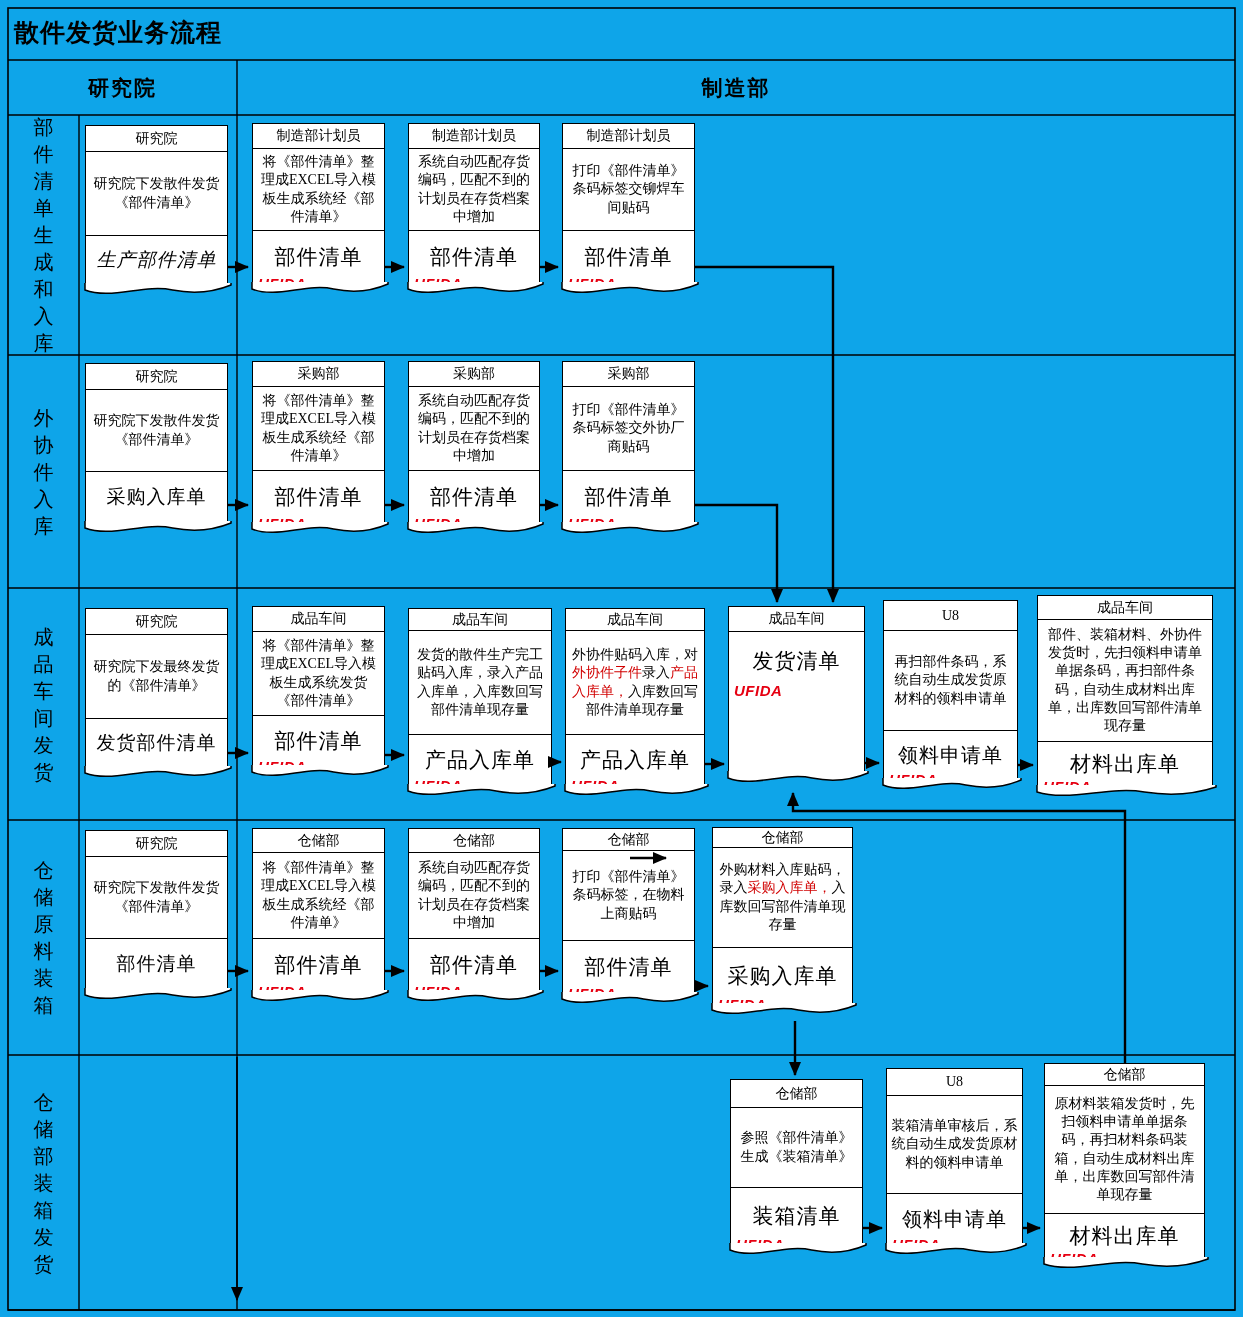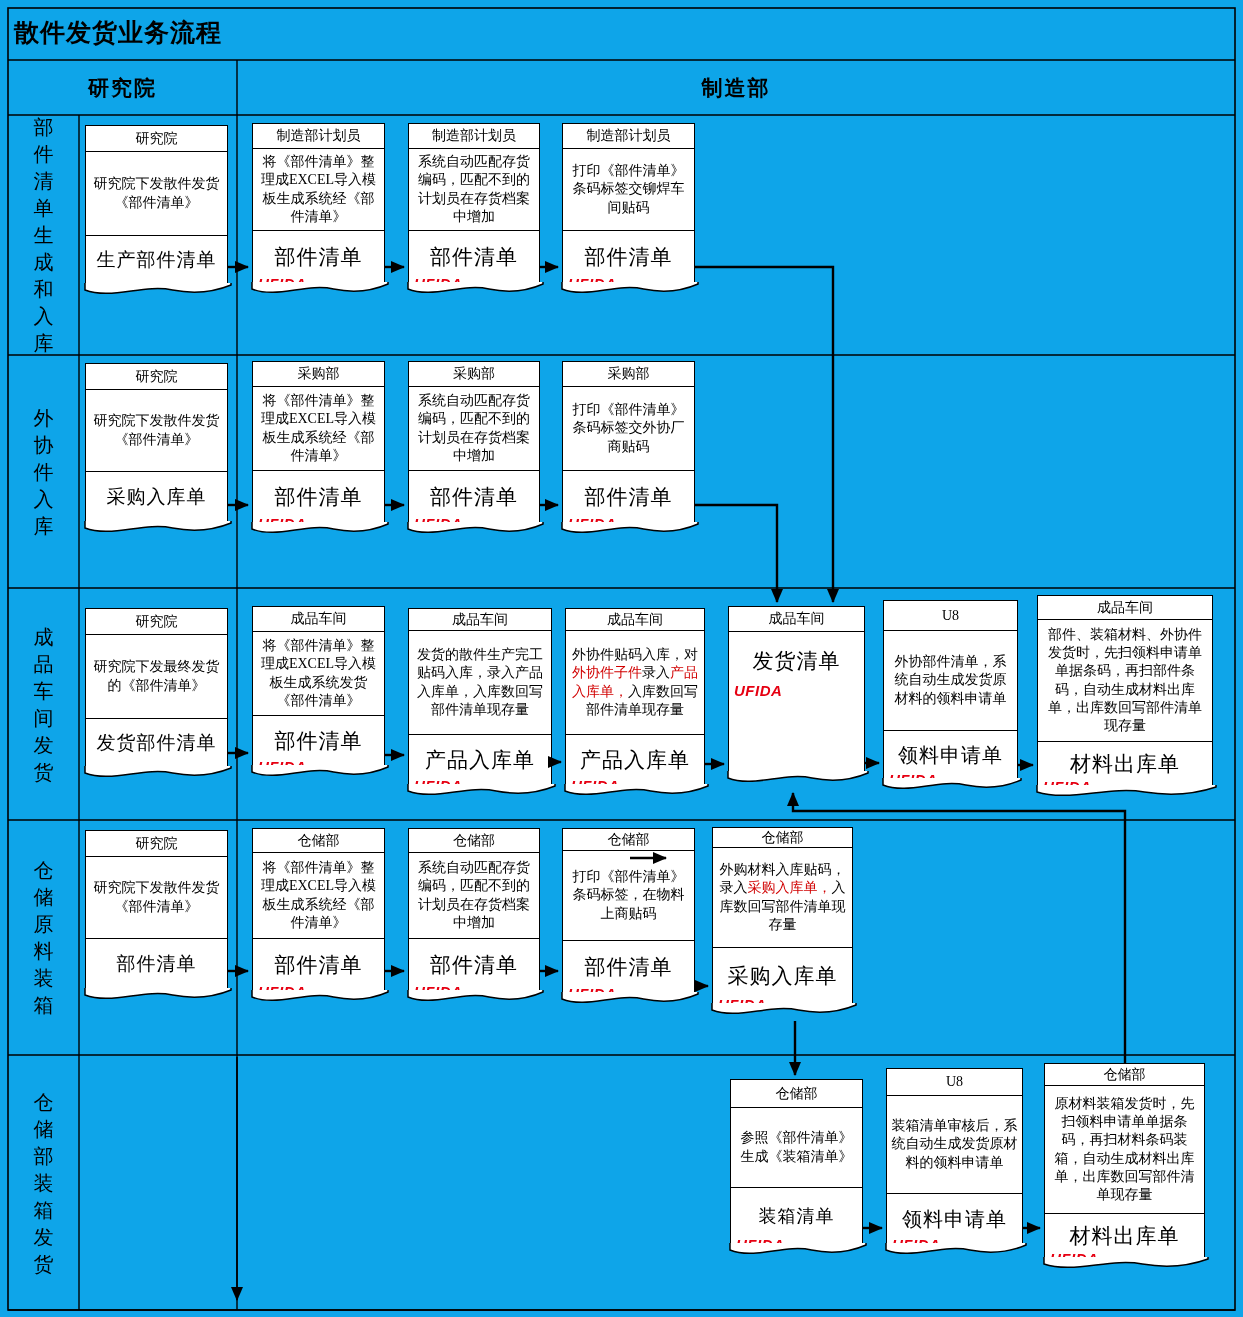--- a/index.html
+++ b/index.html
@@ -84,21 +84,21 @@
           <span>货</span>
         </div>
       </div>
     </div>
   <div id="cards">
       <div class="card" style="left: 85px; top: 125px; width: 143px; height: 158px;">
         <div class="chdr" style="height: 26px;">研究院</div>
         <div class="cbody" style="height: 84px;">
           <div><span>研究院下发散件发货《部件清单》</span></div>
         </div>
-        <div class="cdoc" style="height: 48px;">
+        <div class="cdoc" style="height: 48px; font-style: italic;">
           <div class="dt" style="font-size: 19px;">生产部件清单</div>
         </div>
         <svg class="wave" viewBox="0 0 100 18" preserveAspectRatio="none" style="width: 146px;">
           <path d="M0,0 L0,7 C18,17 40,1 60,7 C76,11.5 90,8 100,2 L100,0" fill="#fff" stroke="#000000" stroke-width="1.5" vector-effect="non-scaling-stroke"></path>
         </svg>
       </div>
       <div class="card" style="left: 252px; top: 123px; width: 133px; height: 159px;">
         <div class="chdr" style="height: 25px;">制造部计划员</div>
         <div class="cbody" style="height: 82px;">
           <div><span>将《部件清单》整理成EXCEL导入模板生成系统经《部件清单》</span></div>
@@ -245,21 +245,21 @@
           <div class="dt" style="font-size: 21px;">发货清单</div>
           <div class="ufida" style="color: rgb(230, 0, 18);">UFIDA</div>
         </div>
         <svg class="wave" viewBox="0 0 100 18" preserveAspectRatio="none" style="width: 140px;">
           <path d="M0,0 L0,7 C18,17 40,1 60,7 C76,11.5 90,8 100,2 L100,0" fill="#fff" stroke="#000000" stroke-width="1.5" vector-effect="non-scaling-stroke"></path>
         </svg>
       </div>
       <div class="card" style="left: 883px; top: 600px; width: 135px; height: 178px;">
         <div class="chdr" style="height: 30px;">U8</div>
         <div class="cbody" style="height: 100px;">
-          <div><span>外协部件清单，系统自动生成发货原材料的领料申请单</span></div>
+          <div><span>再扫部件条码，系统自动生成发货原材料的领料申请单</span></div>
         </div>
         <div class="cdoc" style="height: 48px;">
           <div class="dt" style="font-size: 20px;">领料申请单</div>
           <div class="ufida" style="color: rgb(230, 0, 18);">UFIDA</div>
         </div>
         <svg class="wave" viewBox="0 0 100 18" preserveAspectRatio="none" style="width: 138px;">
           <path d="M0,0 L0,7 C18,17 40,1 60,7 C76,11.5 90,8 100,2 L100,0" fill="#fff" stroke="#000000" stroke-width="1.5" vector-effect="non-scaling-stroke"></path>
         </svg>
       </div>
       <div class="card" style="left: 1037px; top: 595px; width: 176px; height: 190px;">
@@ -338,21 +338,21 @@
         <svg class="wave" viewBox="0 0 100 18" preserveAspectRatio="none" style="width: 144px;">
           <path d="M0,0 L0,7 C18,17 40,1 60,7 C76,11.5 90,8 100,2 L100,0" fill="#fff" stroke="#000000" stroke-width="1.5" vector-effect="non-scaling-stroke"></path>
         </svg>
       </div>
       <div class="card" style="left: 730px; top: 1079px; width: 133px; height: 164px;">
         <div class="chdr" style="height: 28px;">仓储部</div>
         <div class="cbody" style="height: 80px;">
           <div><span>参照《部件清单》生成《装箱清单》</span></div>
         </div>
         <div class="cdoc" style="height: 56px;">
-          <div class="dt" style="font-size: 18px;">装箱清单</div>
+          <div class="dt" style="font-size: 21px;">装箱清单</div>
           <div class="ufida" style="color: rgb(230, 0, 18);">UFIDA</div>
         </div>
         <svg class="wave" viewBox="0 0 100 18" preserveAspectRatio="none" style="width: 136px;">
           <path d="M0,0 L0,7 C18,17 40,1 60,7 C76,11.5 90,8 100,2 L100,0" fill="#fff" stroke="#000000" stroke-width="1.5" vector-effect="non-scaling-stroke"></path>
         </svg>
       </div>
       <div class="card" style="left: 886px; top: 1068px; width: 137px; height: 175px;">
         <div class="chdr" style="height: 27px;">U8</div>
         <div class="cbody" style="height: 98px;">
           <div><span>装箱清单审核后，系统自动生成发货原材料的领料申请单</span></div>

